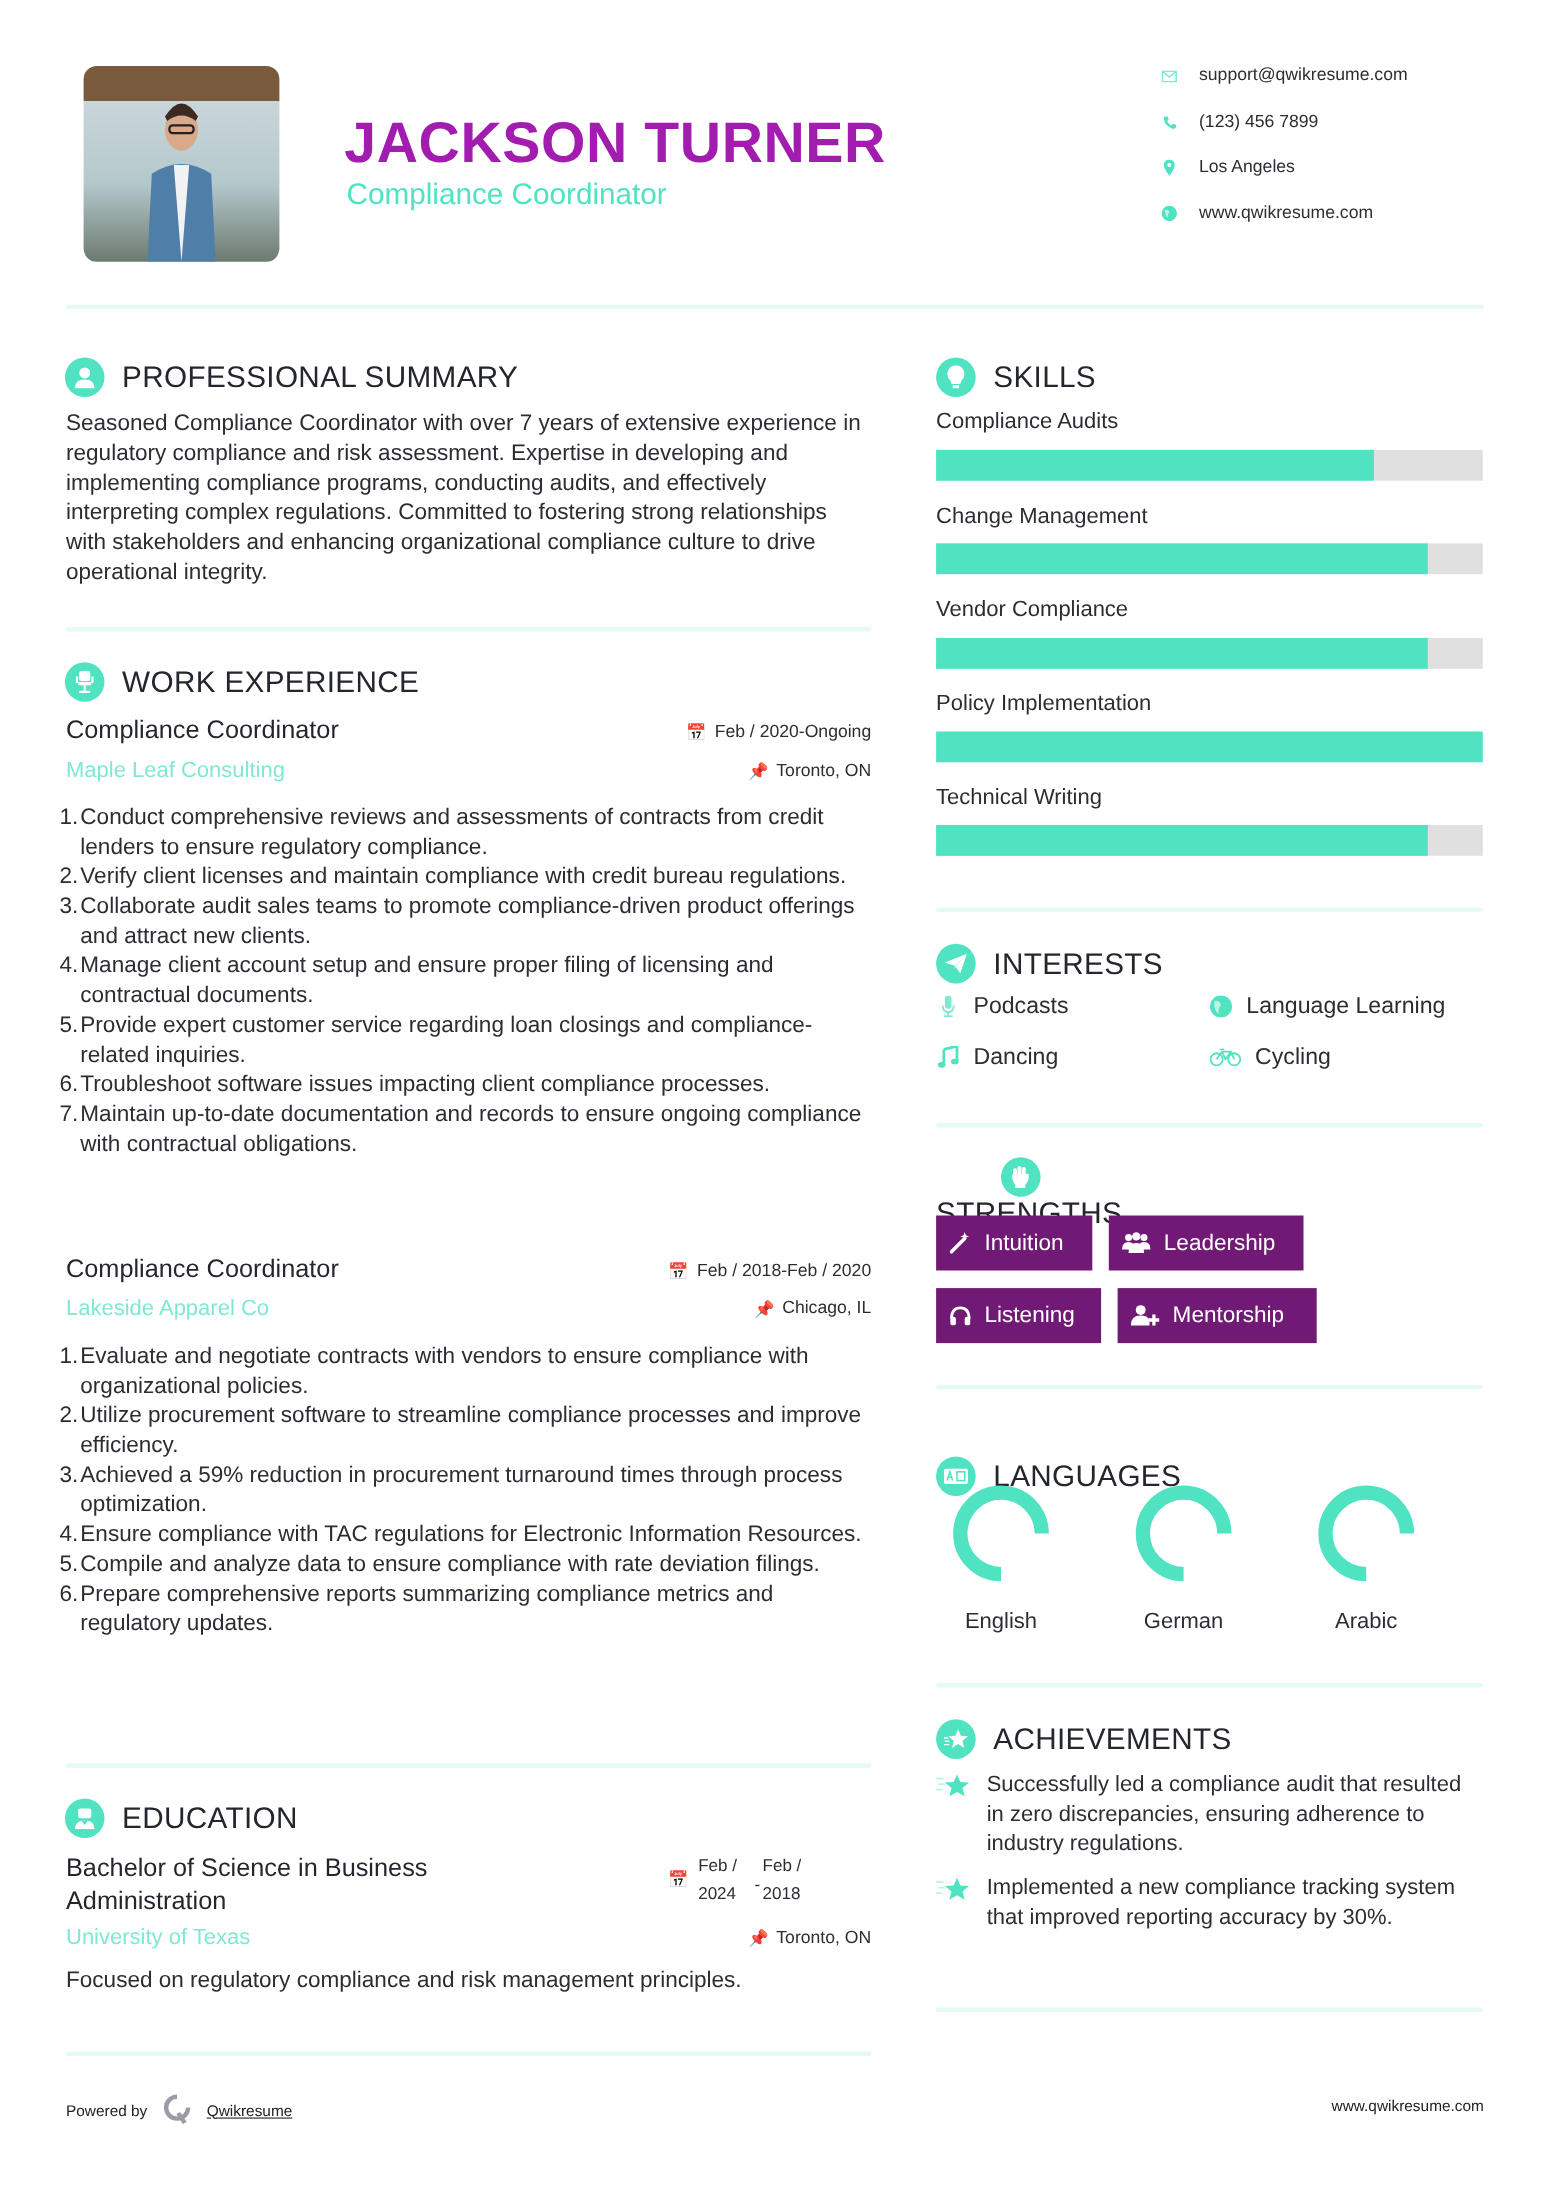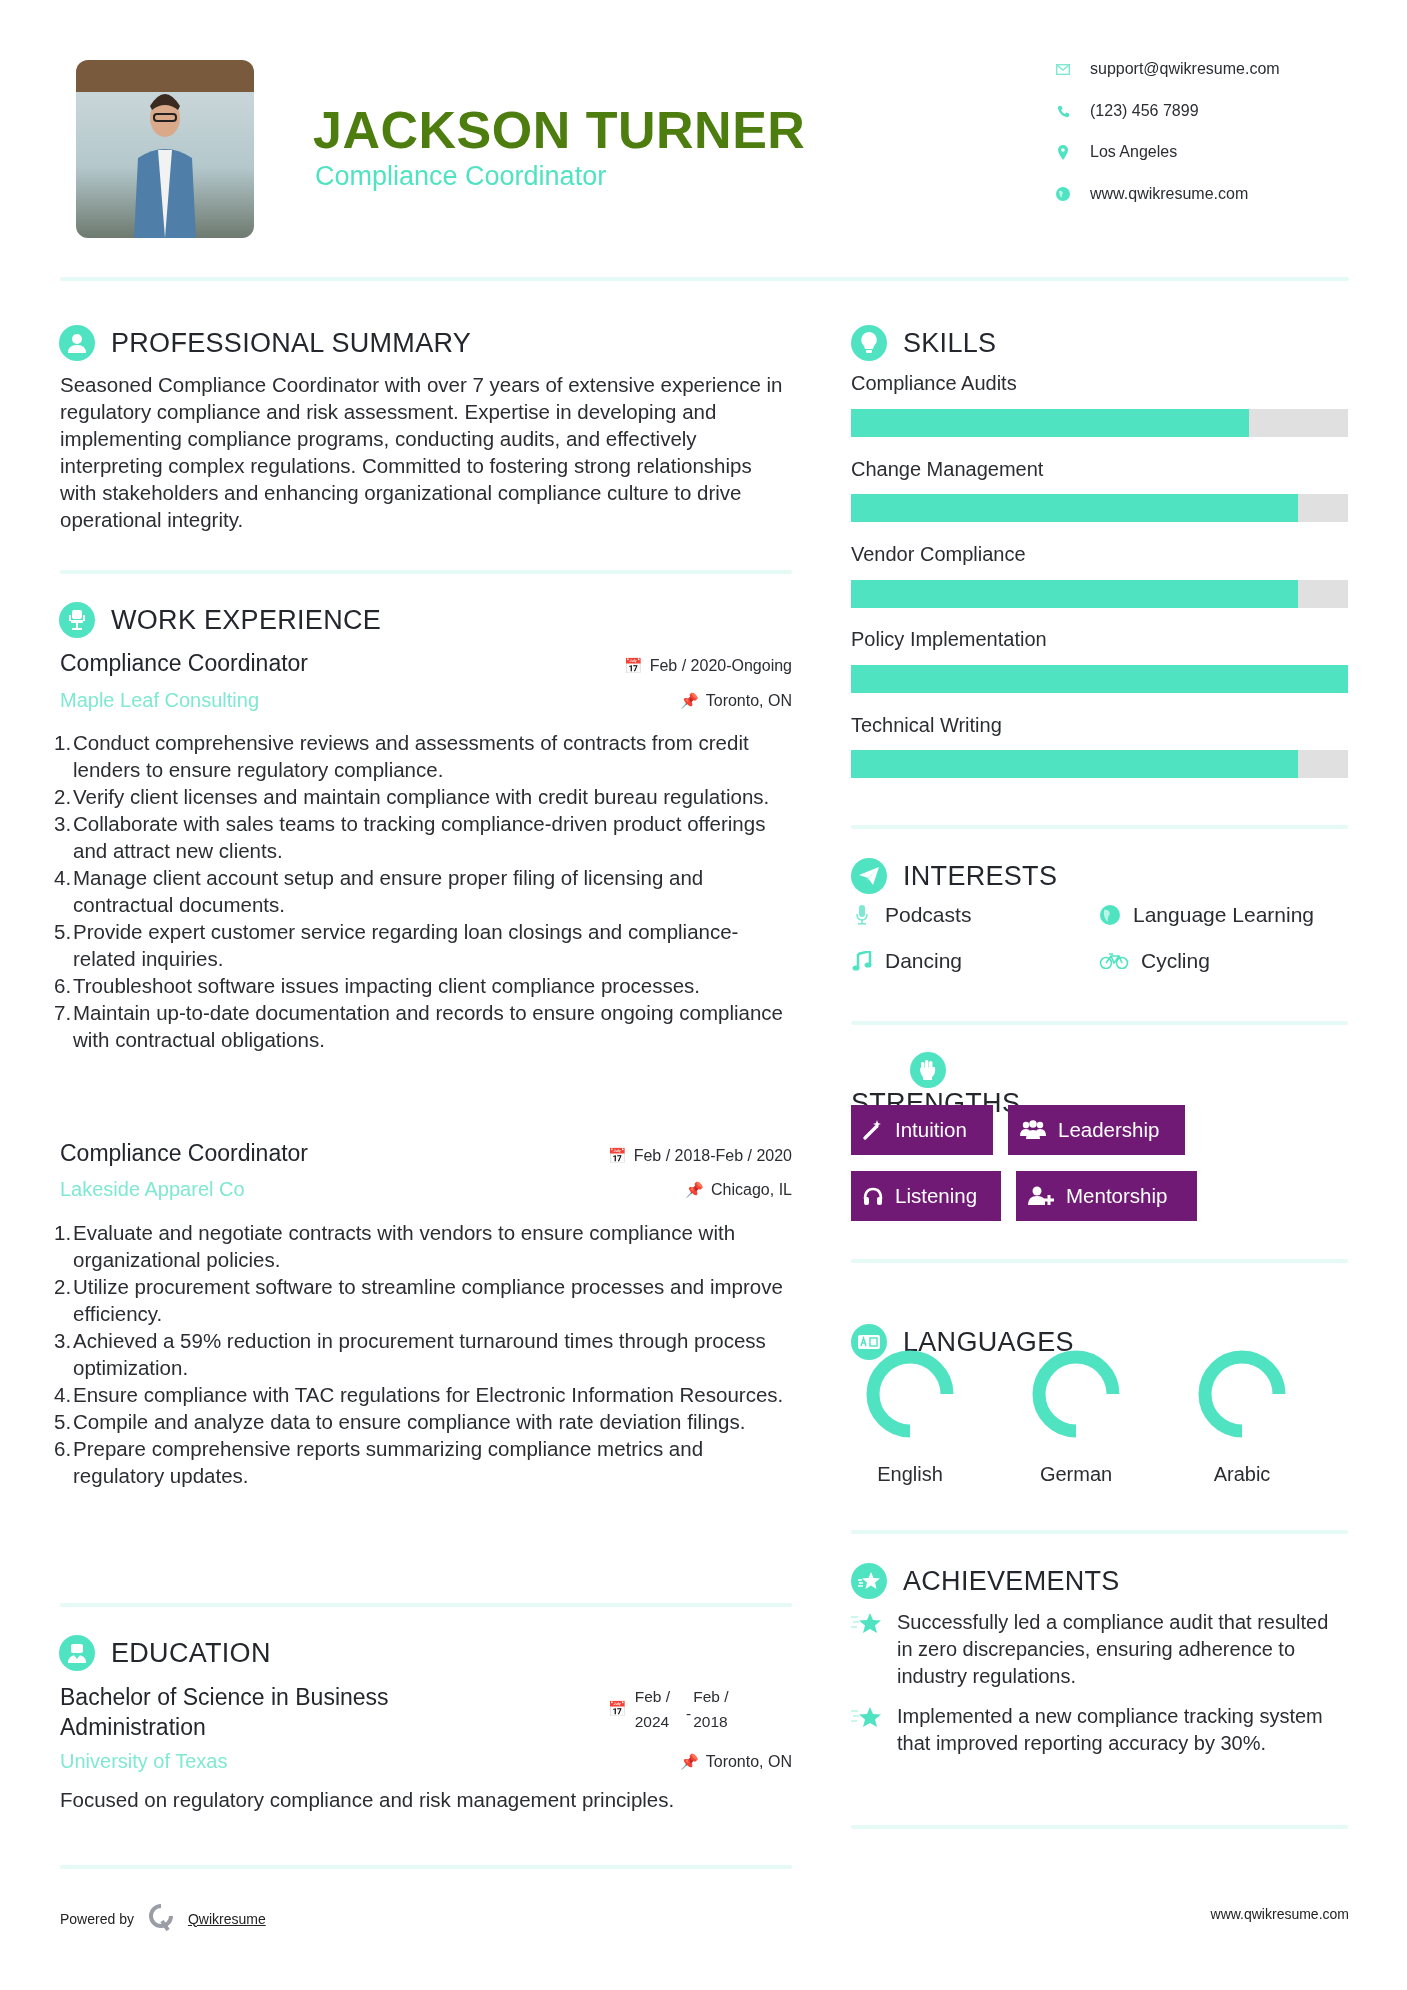--- a/index.html
+++ b/index.html
@@ -1,21 +1,21 @@
 <!DOCTYPE html>
 <html><head>
 <meta charset="utf-8">
 <style>
   * { box-sizing: border-box; margin: 0; padding: 0; }
   html, body { width: 1407px; height: 1990px; background: #ffffff; }
   body { position: relative; font-family: "Liberation Sans", sans-serif; color: #2b2d33; overflow: hidden; }
   .abs { position: absolute; }
   .photo { left: 76px; top: 60px; width: 178px; height: 178px; border-radius: 12px; overflow: hidden; background: linear-gradient(180deg,#7a5a3c 0%,#7a5a3c 18%,#c9d6d9 18%,#b4c8cc 60%,#6d7a6f 100%); }
   .photo .person { position: absolute; left: 58px; top: 28px; width: 62px; height: 150px; }
-  .name { left: 313px; top: 104px; font-size: 52px; font-weight: 700; letter-spacing: 0.5px; color: #4d7c0f; line-height: 1; }
+  .name { left: 313px; top: 104px; font-size: 52px; font-weight: 700; letter-spacing: 0.5px; color: #a21caf; line-height: 1; }
   .role { left: 315px; top: 163px; font-size: 27px; color: #50e3c2; line-height: 1; }
   .contact { left: 1055px; width: 300px; font-size: 16px; color: #2b2d33; display: flex; align-items: center; height: 22px; }
   .contact .ci { width: 16px; height: 16px; margin-right: 19px; display: inline-flex; align-items: center; justify-content: center; color: #50e3c2; }
   .hr { height: 4px; background: #e5faf5; border-radius: 2px; }
   .sec-head { display: flex; align-items: center; height: 40px; }
   .sec-icon { width: 36px; height: 36px; border-radius: 50%; background: #50e3c2; display: inline-flex; align-items: center; justify-content: center; margin-right: 16px; flex: none; }
   .sec-title { font-size: 27px; font-weight: 400; color: #24262d; letter-spacing: 0.3px; }
   .body-text { font-size: 20.5px; line-height: 27px; color: #2b2d33; }
   .job-title { font-size: 23px; color: #24262d; }
   .company { font-size: 20px; color: #7ee8d2; }
@@ -127,21 +127,21 @@
   <span>Feb / 2020-Ongoing</span>
 </div>
 <div class="abs company" style="left:60px; top:689px;">Maple Leaf Consulting</div>
 <div class="abs meta" style="left:500px; top:692px; width:292px;">
   <span class="mi">📌</span>
   <span>Toronto, ON</span>
 </div>
 <ol class="abs duties" style="left:54px; top:729px; width:730px;">
   <li><span class="num">1.</span><span>Conduct comprehensive reviews and assessments of contracts from credit lenders to ensure regulatory compliance.</span></li>
   <li><span class="num">2.</span><span>Verify client licenses and maintain compliance with credit bureau regulations.</span></li>
-  <li><span class="num">3.</span><span>Collaborate with sales teams to tracking compliance-driven product offerings and attract new clients.</span></li>
+  <li><span class="num">3.</span><span>Collaborate audit sales teams to promote compliance-driven product offerings and attract new clients.</span></li>
   <li><span class="num">4.</span><span>Manage client account setup and ensure proper filing of licensing and contractual documents.</span></li>
   <li><span class="num">5.</span><span>Provide expert customer service regarding loan closings and compliance-related inquiries.</span></li>
   <li><span class="num">6.</span><span>Troubleshoot software issues impacting client compliance processes.</span></li>
   <li><span class="num">7.</span><span>Maintain up-to-date documentation and records to ensure ongoing compliance with contractual obligations.</span></li>
 </ol>
 
 <div class="abs job-title" style="left:60px; top:1140px;">Compliance Coordinator</div>
 <div class="abs meta" style="left:500px; top:1147px; width:292px;">
   <span class="mi">📅</span>
   <span>Feb / 2018-Feb / 2020</span>

